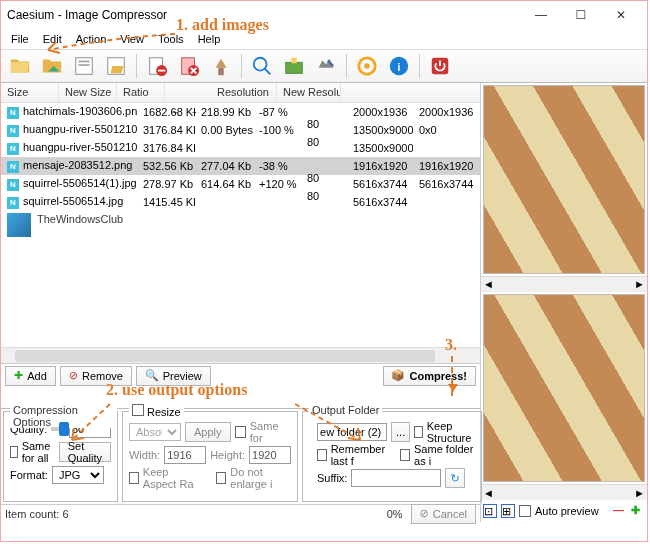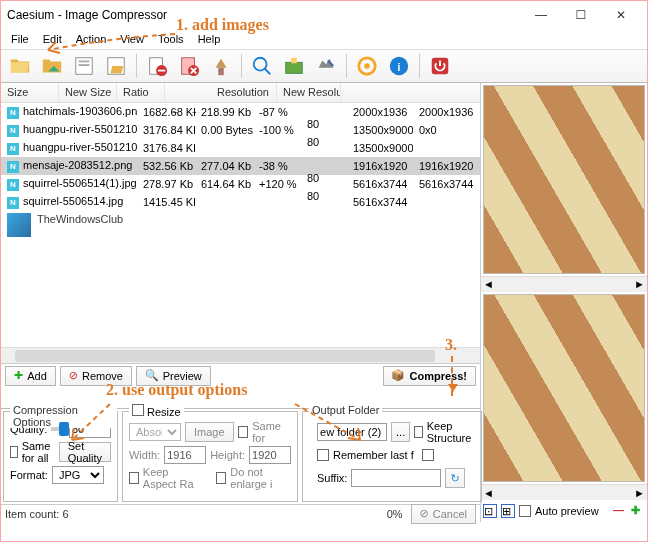--- a/index.html
+++ b/index.html
@@ -280,21 +280,21 @@
             <span>Format:</span>
             <select class="number-input"><option>JPG</option></select>
           </div>
         </div>
 
         <div class="group resize-opts muted">
           <span class="legend" style="color:#000"><span class="checkbox"></span> <span>Resize</span></span>
           <div class="row-line" style="margin-top:6px">
             <select class="number-input" disabled=""><option>Absolut</option></select>
             <div class="btn muted">
-                <span>Image</span>
+                <span>Apply</span>
               </div>
             <span class="checkbox"></span>
             <span>Same for</span>
           </div>
           <div class="row-line">
             <span>Width:</span>
             <input class="number-input" disabled="" value="1916" style="">
             <span>Height:</span>
             <input class="number-input" disabled="" value="1920" style="">
           </div>
@@ -313,20 +313,21 @@
             <div class="btn" style="padding:0 4px">
                 <span>...</span>
               </div>
             <span class="checkbox"></span>
             <span>Keep Structure</span>
           </div>
           <div class="row-line">
             <span class="checkbox"></span>
             <span>Remember last f</span>
             <span class="checkbox" style="margin-left:4px"></span>
+            <span>Same folder as i</span>
           </div>
           <div class="row-line">
             <span>Suffix:</span>
             <input class="number-input" style="width: 90px;" value="">
             <div class="btn" style="padding:0 4px">
                 <span style="color:#1a7fd4">↻</span>
               </div>
           </div>
         </div>
       </div>

